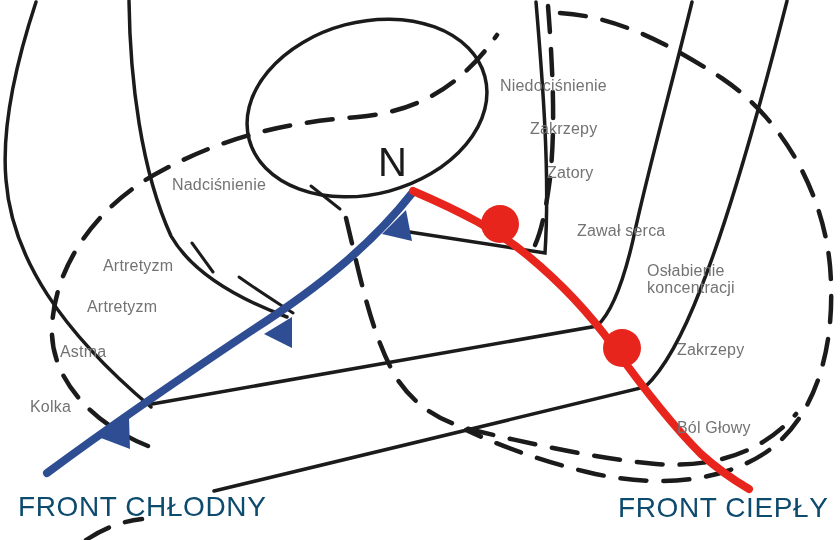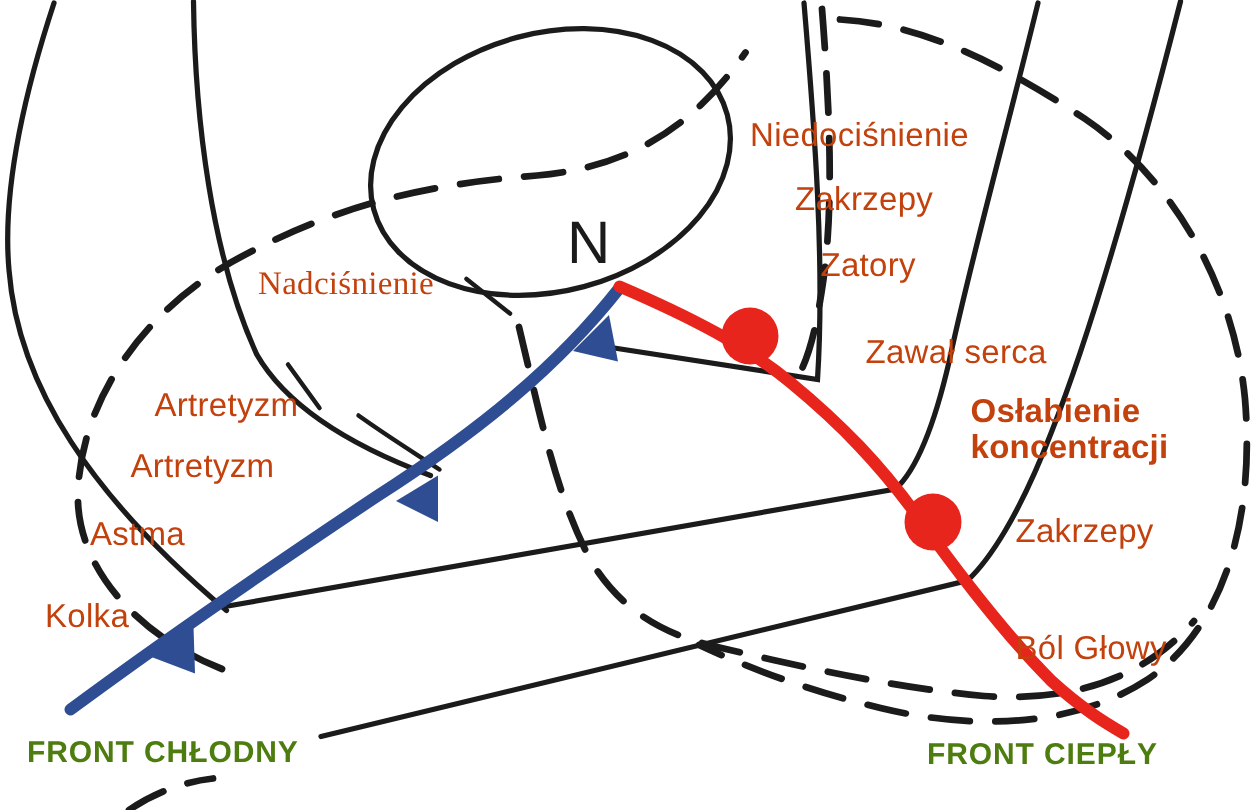--- a/index.html
+++ b/index.html
@@ -2,27 +2,27 @@
 <html><head>
 <meta charset="utf-8">
 <style>
   html,body{margin:0;padding:0;background:#fff;}
   #stage{
     position:relative;width:840px;height:540px;background:#fff;overflow:hidden;
     font-family:"Liberation Sans","DejaVu Sans",sans-serif;
   }
   #stage svg{position:absolute;left:0;top:0;}
   .lbl{
-    position:absolute;color:#c2410c;font-size:22px;line-height:1.05;
+    position:absolute;color:#737373;font-size:16px;line-height:1.05;
     white-space:nowrap;letter-spacing:0.2px;
   }
   .lbl.wrap{white-space:normal;width:152px;line-height:1.08;}
   .low{position:absolute;font-size:40px;color:#1b1b1b;}
   .front-label{
-    position:absolute;font-size:20px;color:#4d7c0f;letter-spacing:0.6px;white-space:nowrap;font-weight:bold;
+    position:absolute;font-size:28px;color:#0c4a6e;letter-spacing:0.6px;white-space:nowrap;
   }
 </style>
 </head>
 <body>
 
 <div id="stage">
 
   <svg width="840" height="540" viewBox="0 0 840 540">
 
     <g stroke="#1b1b1b" stroke-width="3.5" fill="none" stroke-linecap="round">
@@ -57,30 +57,30 @@
 
     <g>
       <path stroke-width="8" fill="none" stroke-linecap="round" d="M 413,191 C 462,212 498,231 527,255 C 561,283 587,310 613,346 C 641,385 673,426 701,454 C 722,473 737,482 749,489" stroke="#e8251d"></path>
       <circle cx="500" cy="224" r="19" fill="#e8251d"></circle>
       <circle cx="622" cy="348" r="19" fill="#e8251d"></circle>
     </g>
   </svg>
 
   <div class="low" style="left:378px;top:140px;">N</div>
 
-  <div class="lbl" style="left:172px;top:177px;font-family:Liberation Serif, serif;">Nadciśnienie</div>
+  <div class="lbl" style="left:172px;top:177px;">Nadciśnienie</div>
   <div class="lbl" style="left:103px;top:258px;">Artretyzm</div>
   <div class="lbl" style="left:87px;top:299px;">Artretyzm</div>
   <div class="lbl" style="left:60px;top:344px;">Astma</div>
   <div class="lbl" style="left:30px;top:399px;">Kolka</div>
 
   <div class="lbl" style="left:500px;top:78px;">Niedociśnienie</div>
   <div class="lbl" style="left:530px;top:121px;">Zakrzepy</div>
   <div class="lbl" style="left:547px;top:165px;">Zatory</div>
   <div class="lbl" style="left:577px;top:223px;">Zawał serca</div>
-  <div class="lbl wrap" style="left:647px;top:262px;font-weight:bold;">Osłabienie koncentracji</div>
+  <div class="lbl wrap" style="left:647px;top:262px;">Osłabienie koncentracji</div>
   <div class="lbl" style="left:677px;top:342px;">Zakrzepy</div>
   <div class="lbl" style="left:677px;top:392px;margin-top:28px;">Ból Głowy</div>
 
   <div class="front-label" style="left:18px;top:491px;">FRONT CHŁODNY</div>
   <div class="front-label" style="left:618px;top:492px;">FRONT CIEPŁY</div>
 
 </div>
 
 </body></html>

